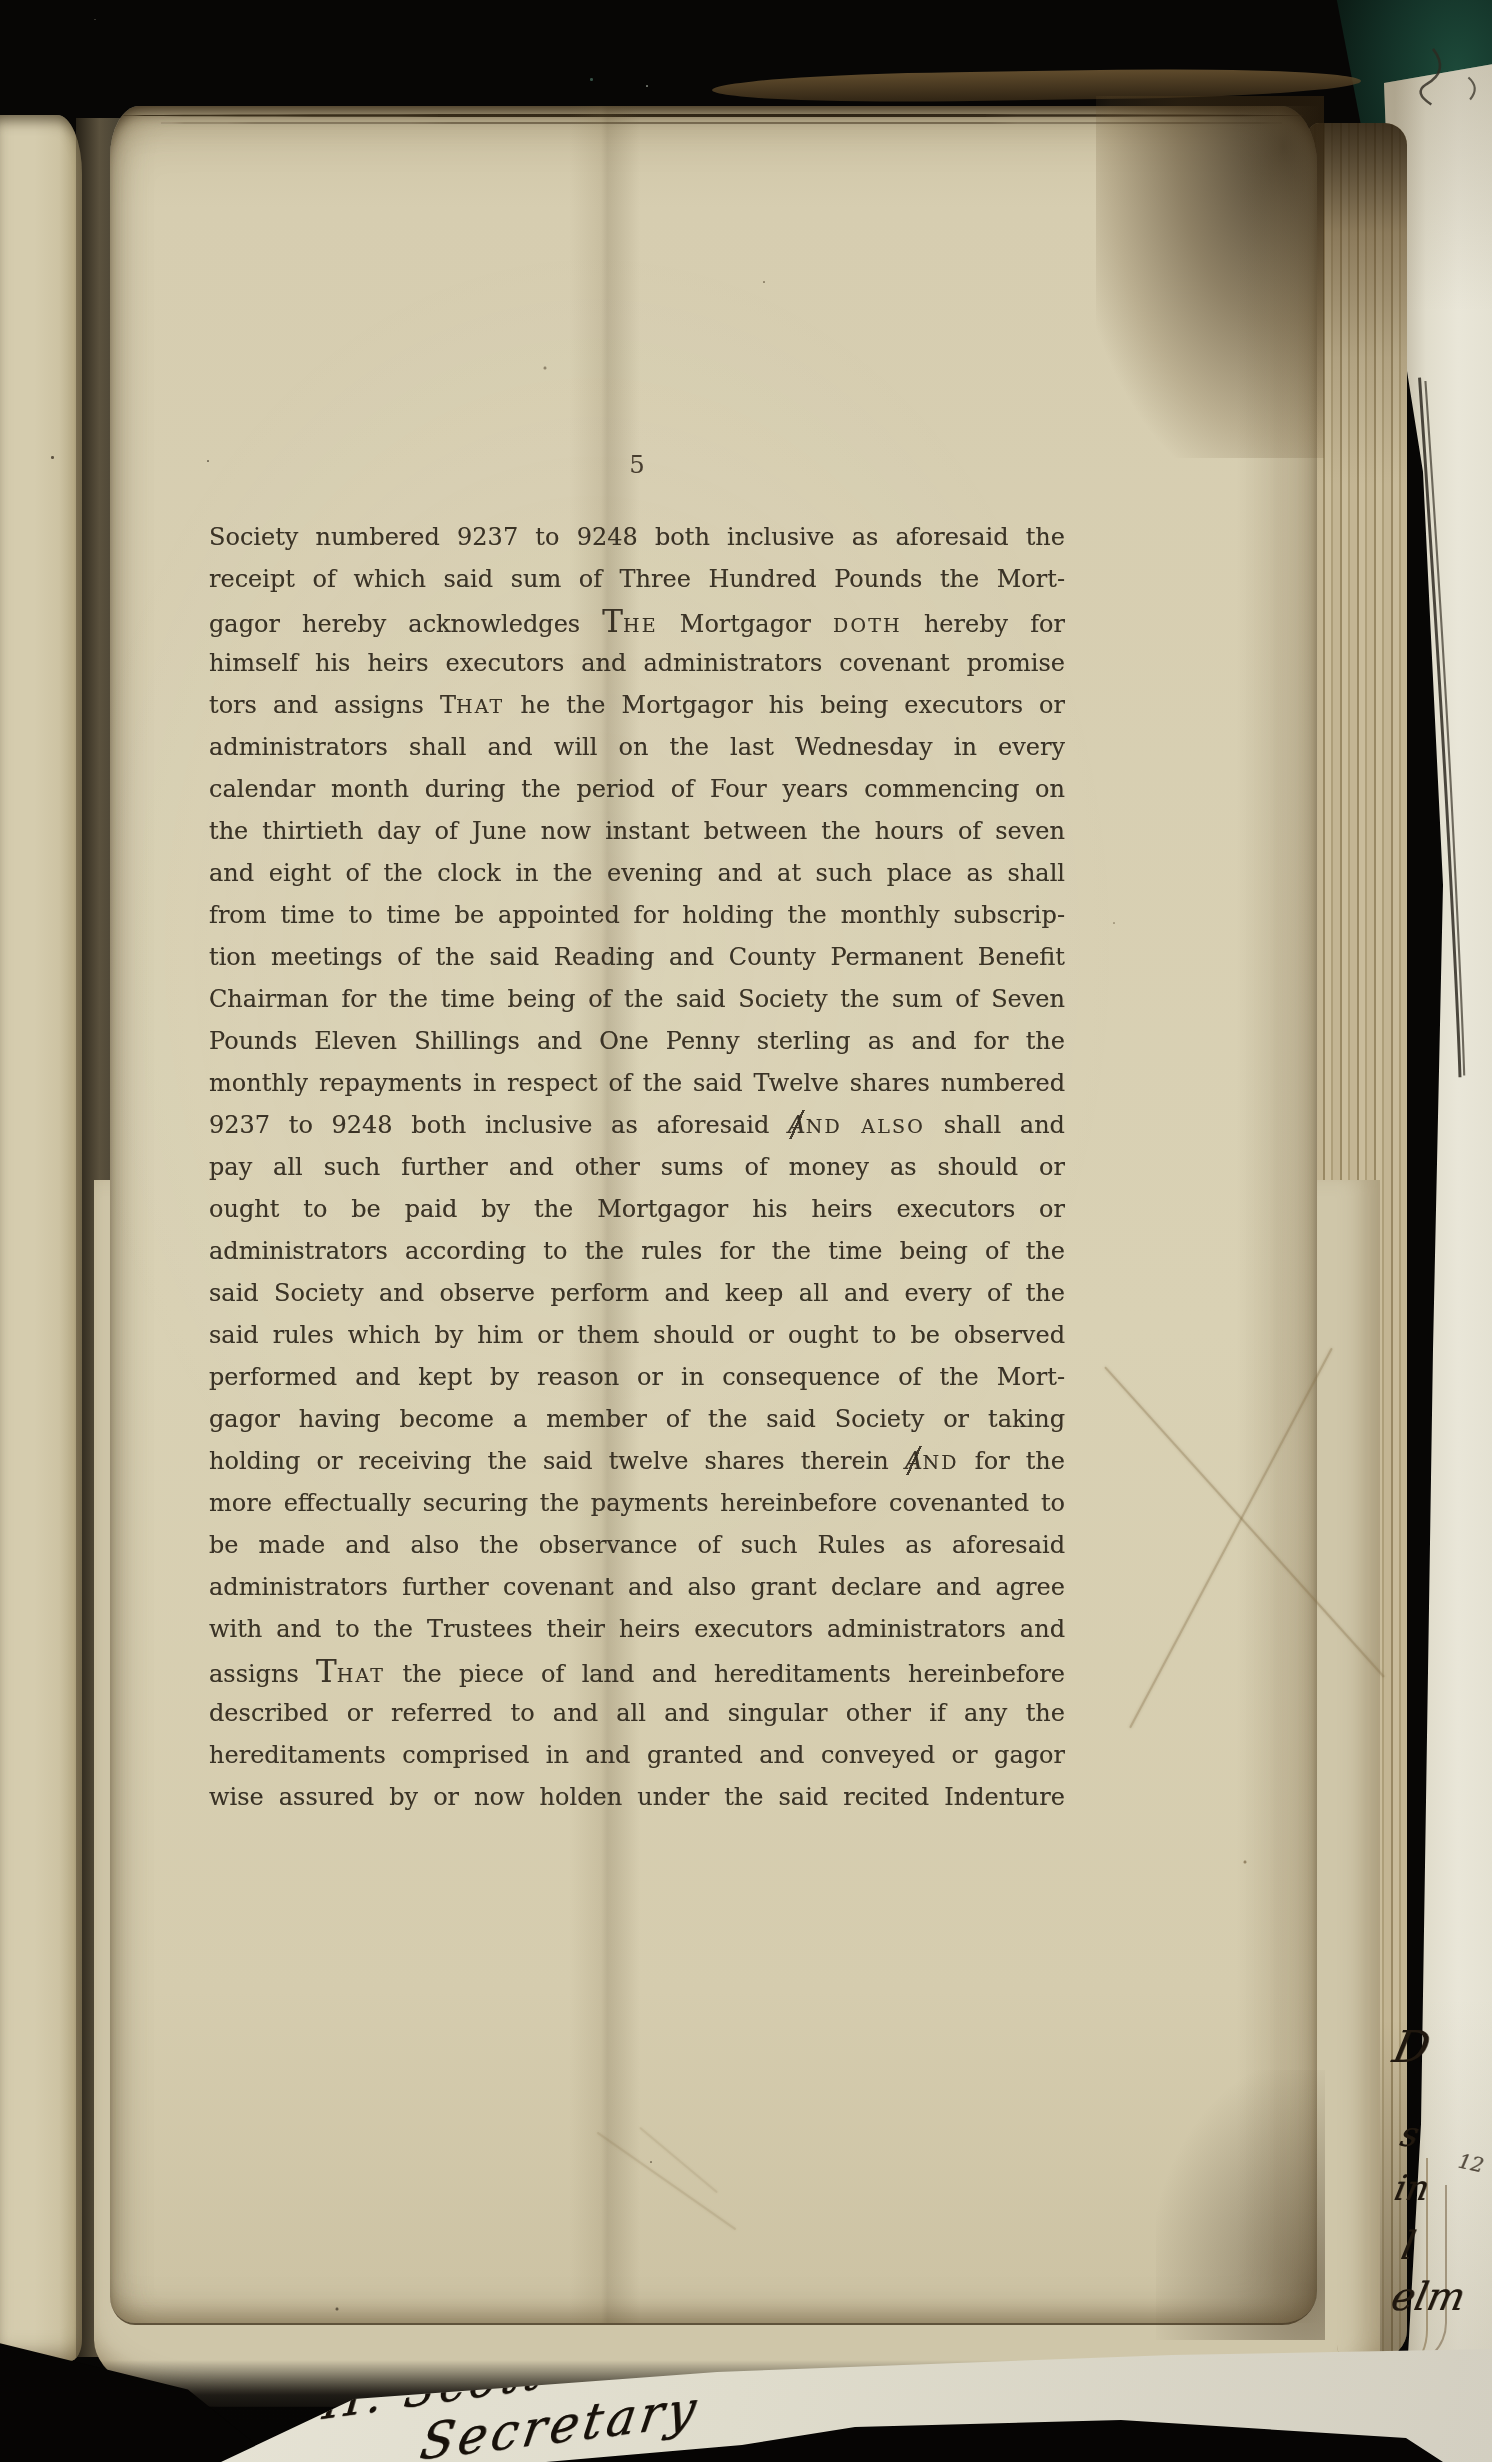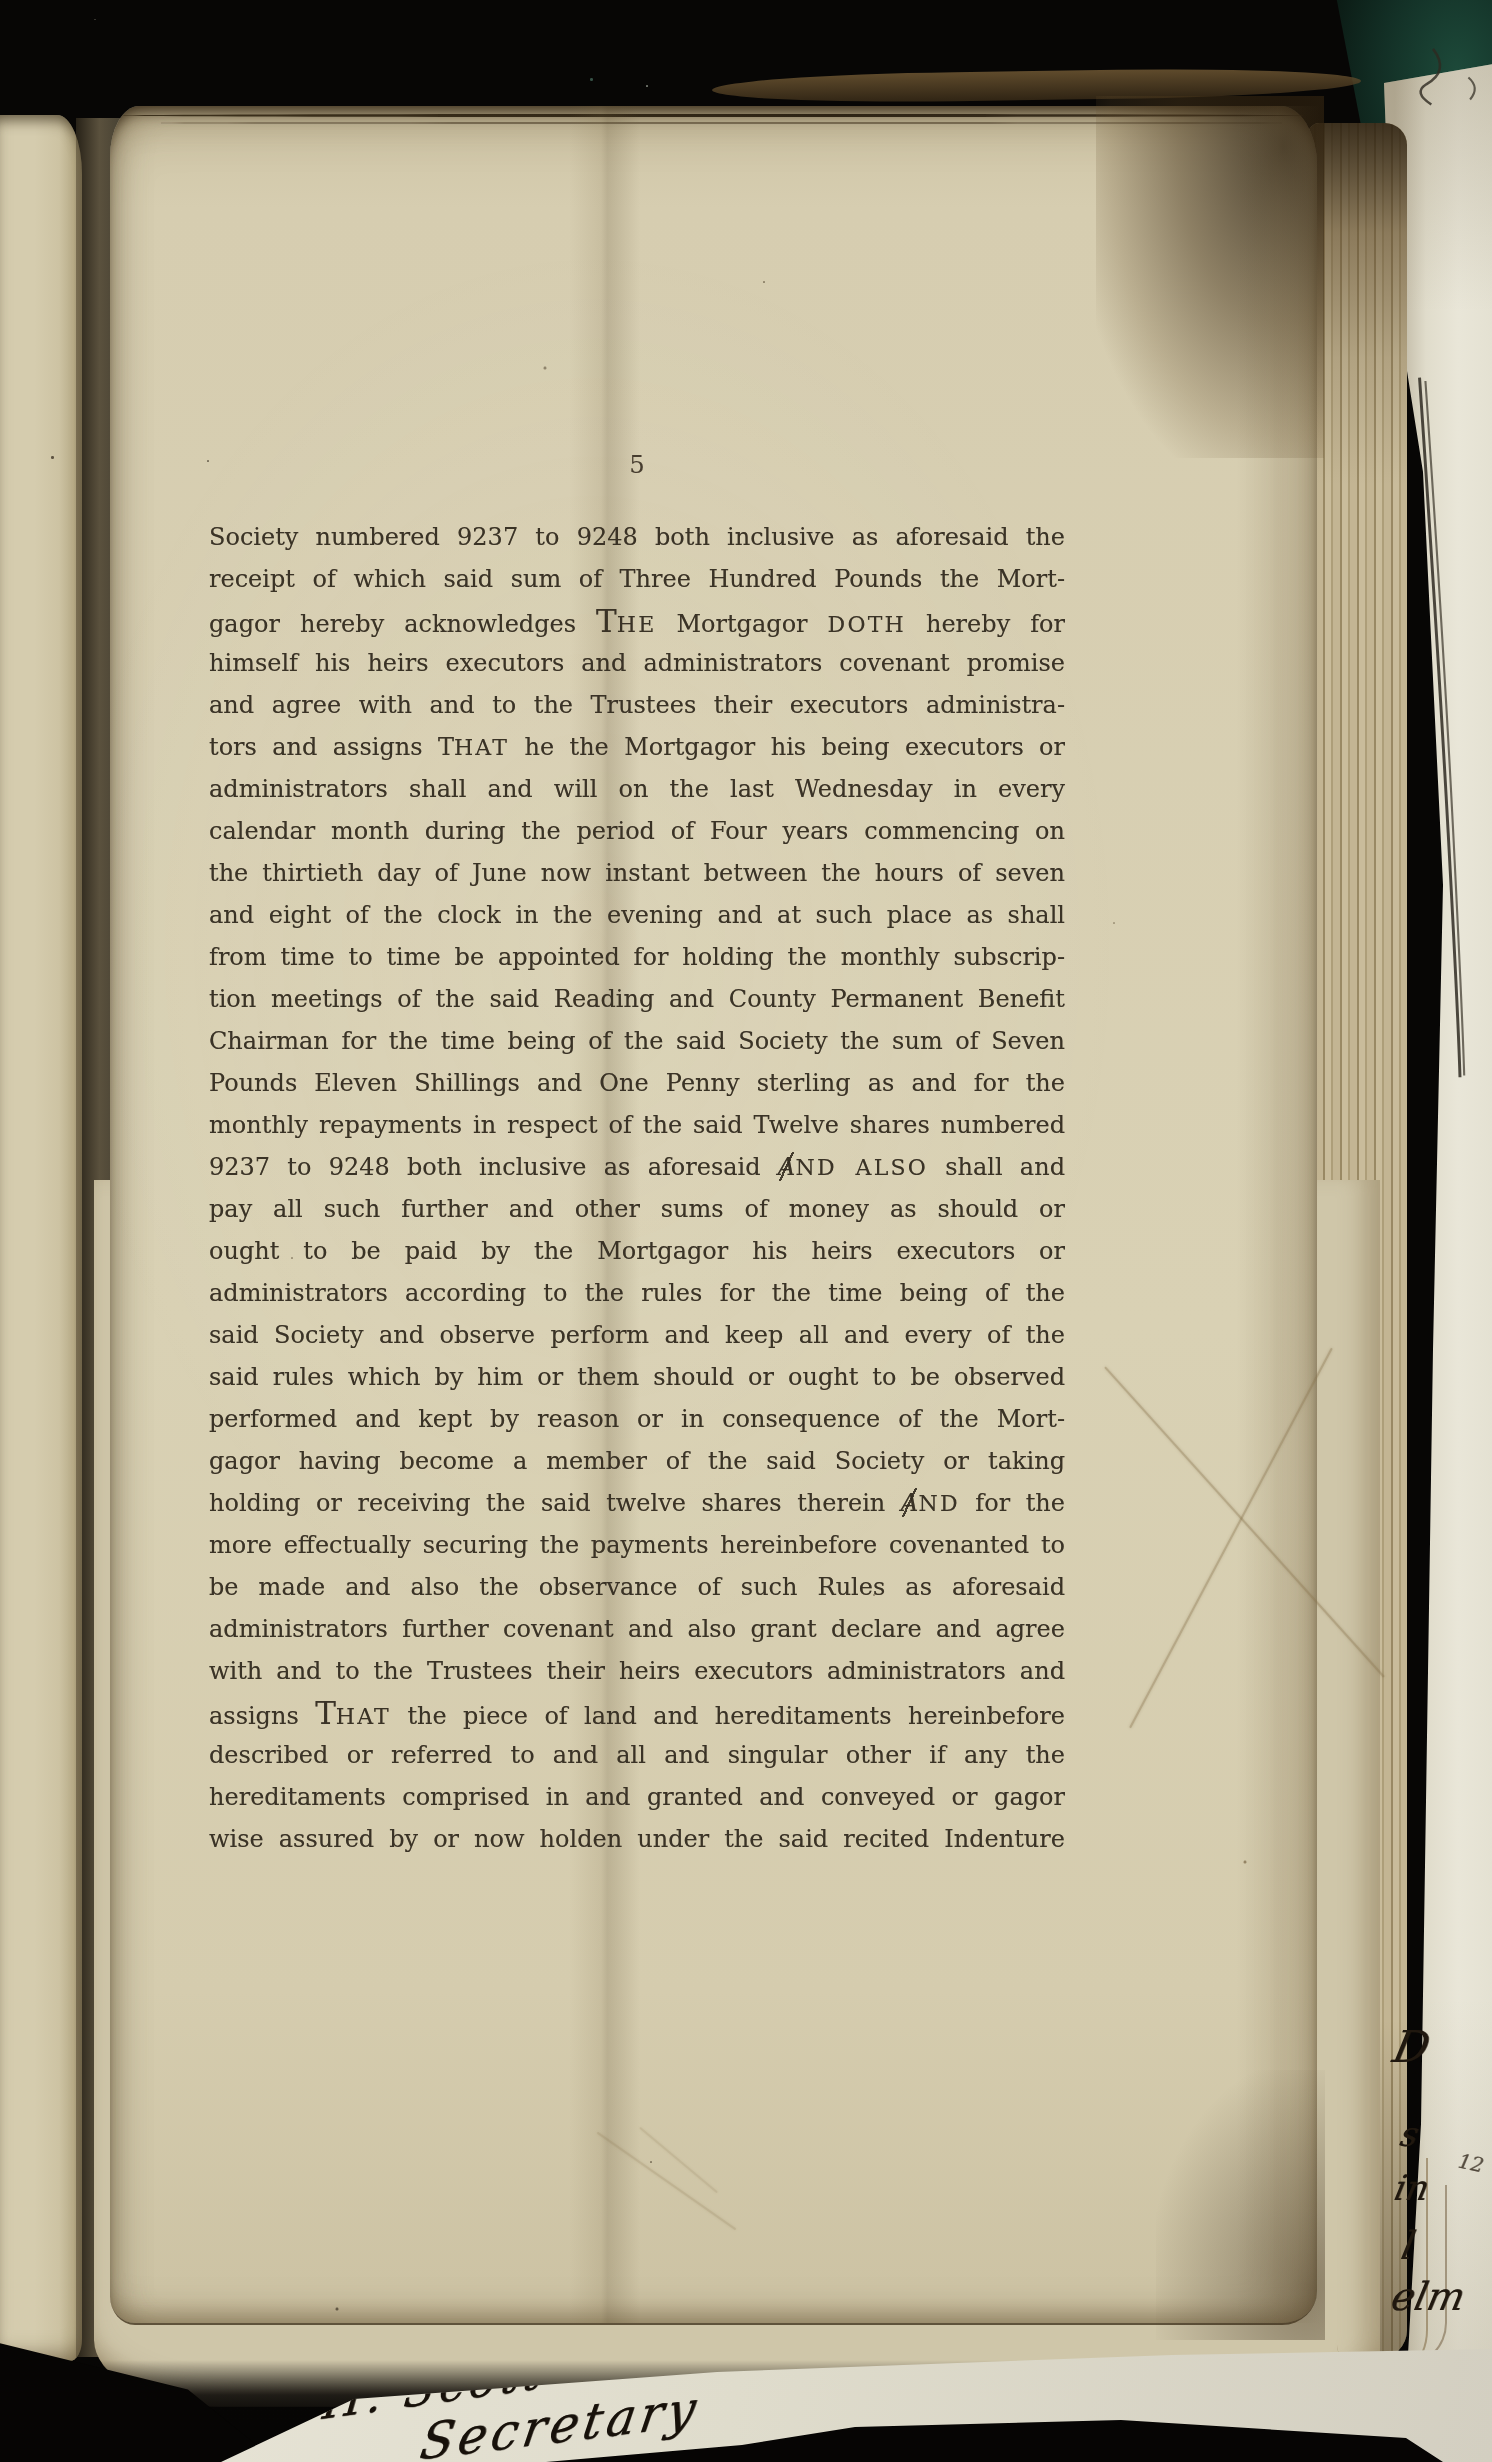--- a/index.html
+++ b/index.html
@@ -89,21 +89,21 @@
       84px 797px 0 0 rgba(80,66,44,.45),1037px 1401px 0 0.4px rgba(96,74,42,.55),
       129px 1848px 0 0.4px rgba(40,32,20,.6),556px -179px 0 0 rgba(70,56,36,.5),
       906px 462px 0 0 rgba(90,74,50,.4),666px 1134px 0 0 rgba(84,68,44,.45),
       443px 1701px 0 0 rgba(60,48,30,.5);}
   
   .page-number{position:absolute;left:99px;top:344px;width:856px;text-align:center;
     font-size:24.4px;color:rgba(55,46,33,.9);}
   .text-block{position:absolute;left:99px;top:410px;width:856px;color:rgba(52,44,32,.93);}
   .tline{height:42px;line-height:42px;font-size:24px;text-align:justify;text-align-last:justify;
     text-shadow:0 0 0.5px rgba(60,50,40,.45);}
-  .seg-sc{font-size:22px;letter-spacing:2.2px;}
+  .seg-sc{font-size:19px;letter-spacing:2.2px;}
   .seg-tt{font-size:31px;}
   .seg-sa{font-size:24.4px;font-style:italic;
     background:linear-gradient(115deg,rgba(0,0,0,0) 46%,rgba(52,44,32,.9) 46%,rgba(52,44,32,.9) 54%,rgba(0,0,0,0) 54%);}
   
   .bottom-paper{position:absolute;left:0;top:0;width:1493px;height:2462px;
     clip-path:polygon(221px 2462px,354px 2399px,717px 2372px,1172px 2355px,1493px 2349px,1493px 2462px,1443px 2462px,1406px 2438px,1121px 2420px,855px 2427px,742px 2445px,546px 2462px);
     background:linear-gradient(100deg,#edeade,#dfdccc 60%,#d3cfc1);}
   .sig{position:absolute;color:#17110a;font-style:italic;letter-spacing:4.2px;
     text-shadow:0.8px 0 0 rgba(23,17,10,.65),0 0.8px 0 rgba(23,17,10,.3);}
   .sig-name{left:322px;top:2360px;font-size:46px;transform:rotate(-8deg) skewX(-14deg);}
@@ -160,21 +160,20 @@
     <div class="crease w1"></div>
     <div class="crease w2"></div>
     <div class="specks"></div>
 
     <div class="page-number">5</div>
     <div class="text-block">
         <div class="tline"><span class="seg-n">Society numbered 9237 to 9248 both inclusive as aforesaid the</span></div>
         <div class="tline"><span class="seg-n">receipt of which said sum of Three Hundred Pounds the Mort-</span></div>
         <div class="tline"><span class="seg-n">gagor hereby acknowledges </span><span class="seg-tt">T</span><span class="seg-sc">HE</span><span class="seg-n"> Mortgagor </span><span class="seg-sc">DOTH</span><span class="seg-n"> hereby for</span></div>
         <div class="tline"><span class="seg-n">himself his heirs executors and administrators covenant promise</span></div>
-        <div class="tline"><span class="seg-n">and agree with and to the Trustees their executors administra-</span></div>
         <div class="tline"><span class="seg-n">tors and assigns T</span><span class="seg-sc">HAT</span><span class="seg-n"> he the Mortgagor his being executors or</span></div>
         <div class="tline"><span class="seg-n">administrators shall and will on the last Wednesday in every</span></div>
         <div class="tline"><span class="seg-n">calendar month during the period of Four years commencing on</span></div>
         <div class="tline"><span class="seg-n">the thirtieth day of June now instant between the hours of seven</span></div>
         <div class="tline"><span class="seg-n">and eight of the clock in the evening and at such place as shall</span></div>
         <div class="tline"><span class="seg-n">from time to time be appointed for holding the monthly subscrip-</span></div>
         <div class="tline"><span class="seg-n">tion meetings of the said Reading and County Permanent Benefit</span></div>
         <div class="tline"><span class="seg-n">Chairman for the time being of the said Society the sum of Seven</span></div>
         <div class="tline"><span class="seg-n">Pounds Eleven Shillings and One Penny sterling as and for the</span></div>
         <div class="tline"><span class="seg-n">monthly repayments in respect of the said Twelve shares numbered</span></div>

